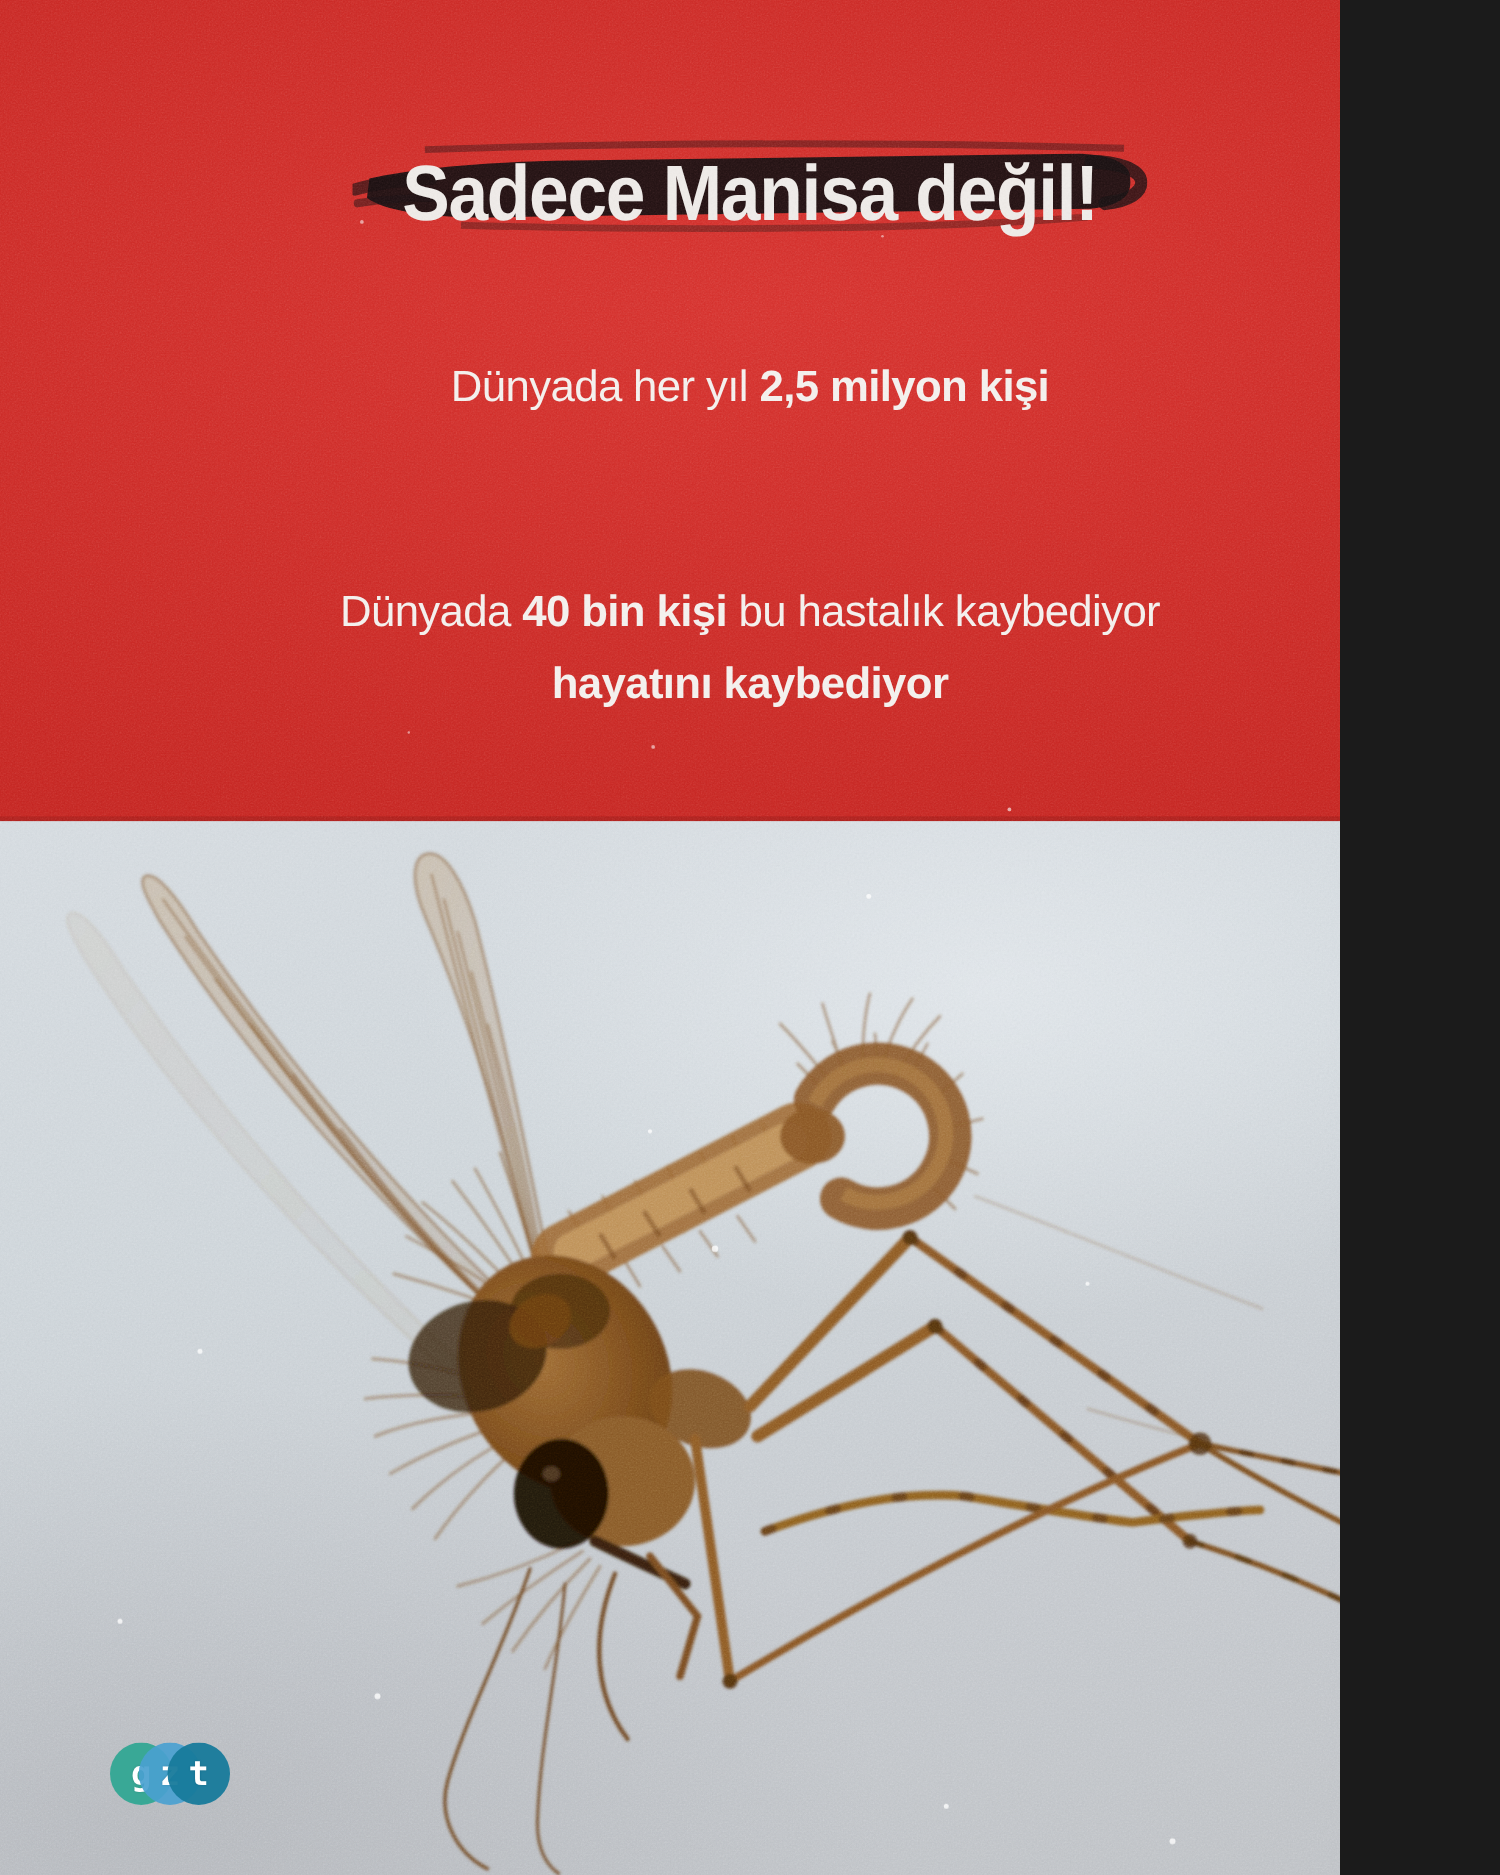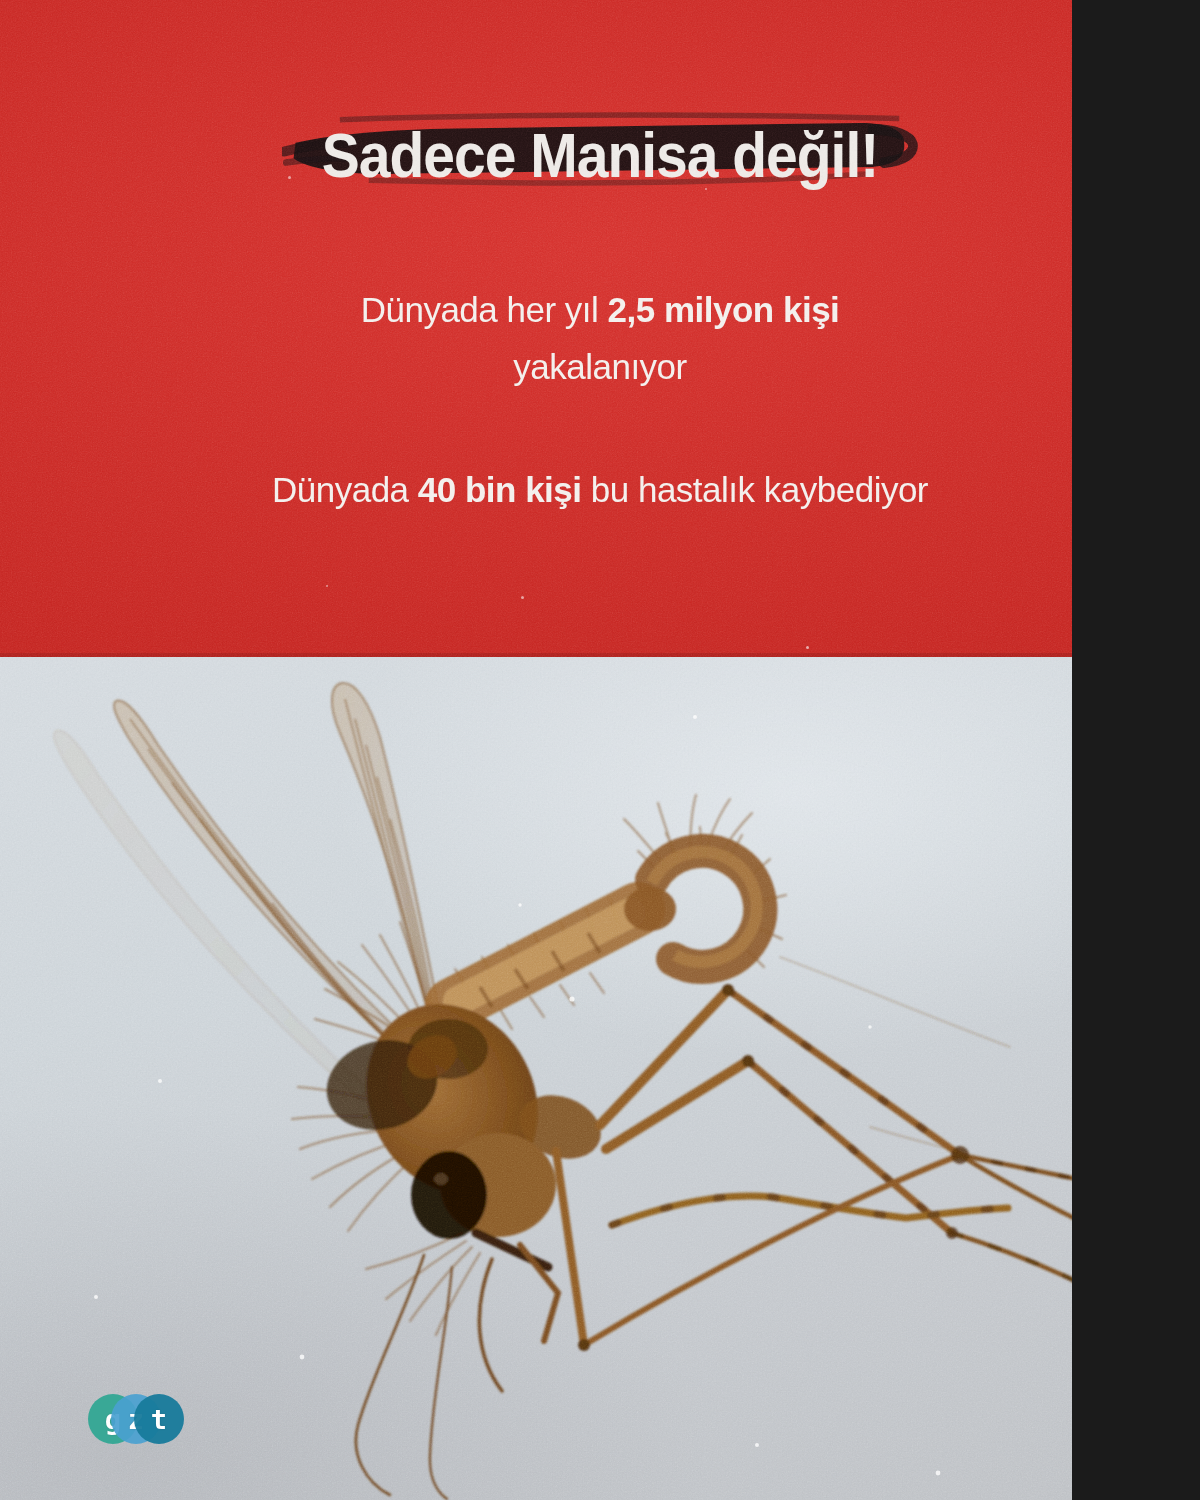--- a/index.html
+++ b/index.html
@@ -72,25 +72,25 @@
           <path d="M60,9 C260,3 480,4 640,8" stroke="#171011" stroke-width="5" fill="none" opacity=".4"></path>
           <path d="M90,64 C300,69 500,66 610,58" stroke="#171011" stroke-width="5" fill="none" opacity=".35"></path>
           <path d="M612,18 C636,18 652,24 654,31 C656,40 644,46 624,48" stroke="#171011" stroke-width="10" fill="none" opacity=".8" stroke-linecap="round"></path>
         </svg>
         <span class="txt">Sadece Manisa değil!</span>
       </div>
     </div>
 
     <p class="stat p1">
       <span>Dünyada her yıl </span><b>2,5 milyon kişi</b><br>
-      <span>yakalanıyor</span>
     </p>
 
     <p class="stat p2">
       <span>Dünyada </span><b>40 bin kişi</b><span> bu hastalık kaybediyor</span><br>
+      <b>hayatını kaybediyor</b>
     </p>
 
     <span class="speck" style="left:806px;top:646px;width:3px;height:3px;opacity:.6"></span>
     <span class="speck" style="left:521px;top:596px;width:3px;height:3px;opacity:.55"></span>
     <span class="speck" style="left:326px;top:585px;width:2px;height:2px;opacity:.5"></span>
     <span class="speck" style="left:288px;top:176px;width:3px;height:3px;opacity:.55"></span>
     <span class="speck" style="left:705px;top:188px;width:2px;height:2px;opacity:.5"></span>
   </section>
 
   <section class="photo-panel">

